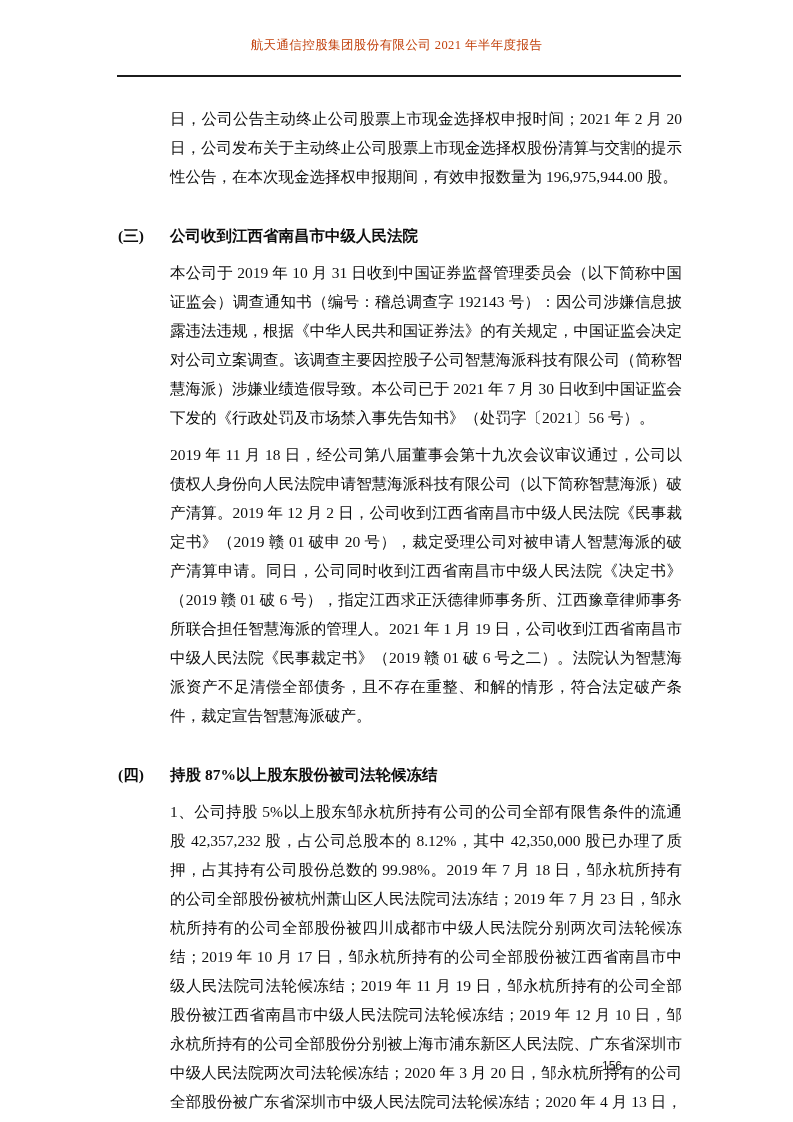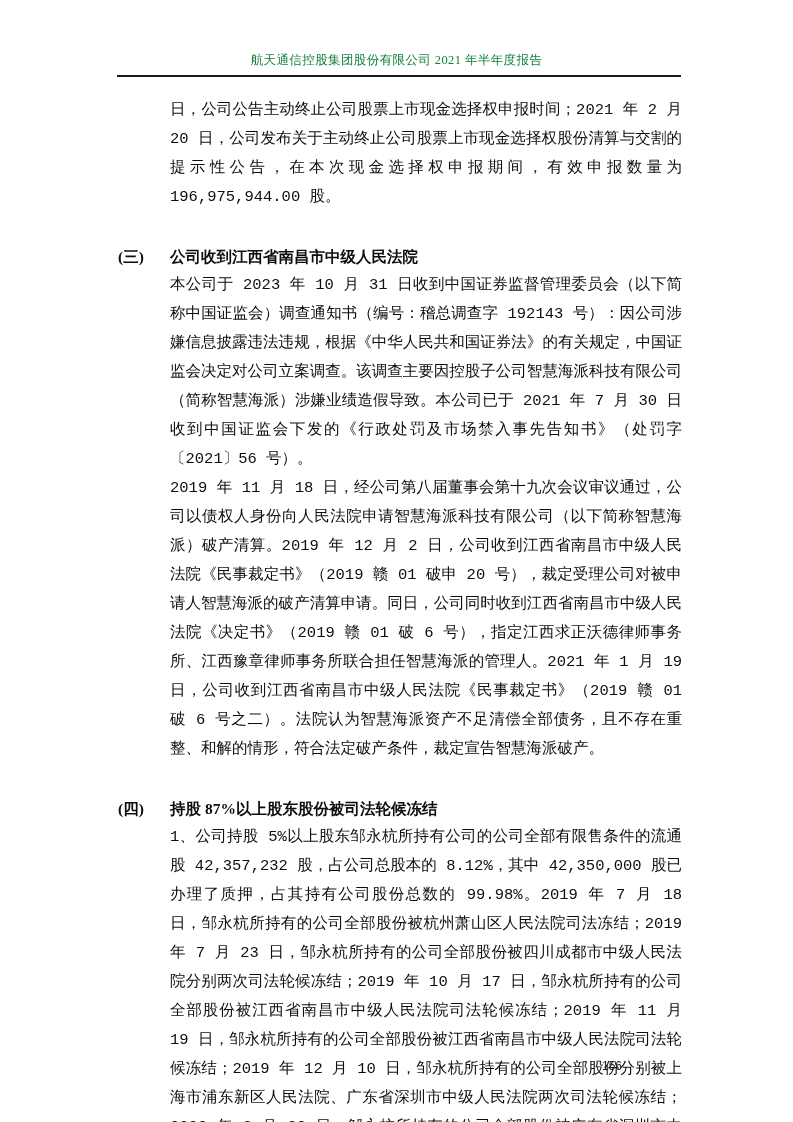--- a/index.html
+++ b/index.html
@@ -12,52 +12,51 @@
     position: relative;
     width: 793px;
     height: 1122px;
     background: #ffffff;
     color: #111111;
     font-family: "Liberation Serif", "DejaVu Serif", serif;
     overflow: hidden;
   }
   .header-title {
     position: absolute;
-    top: 52px;
+    top: 37px;
     left: 0;
     width: 100%;
     text-align: center;
     font-size: 12.5px;
     line-height: 16px;
     letter-spacing: 0.4px;
-    color: #15803d;
+    color: #c2410c;
   }
   .header-rule {
     position: absolute;
     top: 75px;
     left: 117px;
     width: 564px;
     height: 0;
     border-top: 2px solid #1c1c1c;
   }
   .body-block {
     position: absolute;
     top: 96px;
     left: 118px;
     width: 564px;
     font-size: 15.5px;
     line-height: 29px;
     color: #0d0d0d;
   }
   .para {
-    margin: 0 0 0 52px;
+    margin: 8px 0 0 52px;
     text-align: justify;
     text-justify: inter-ideograph;
     word-break: normal;
-    font-family: Liberation Mono, monospace;
   }
   .section-heading {
     display: flex;
     margin-top: 30px;
     font-weight: bold;
     font-size: 15.5px;
     line-height: 29px;
     color: #0d0d0d;
   }
   .sec-label {
@@ -90,21 +89,21 @@
 
   <div class="body-block">
 
     <p class="para">日，公司公告主动终止公司股票上市现金选择权申报时间；2021 年 2 月 20 日，公司发布关于主动终止公司股票上市现金选择权股份清算与交割的提示性公告，在本次现金选择权申报期间，有效申报数量为 196,975,944.00 股。</p>
 
     <div class="section-heading">
       <span class="sec-label">(三)</span>
       <span class="sec-title">公司收到江西省南昌市中级人民法院</span>
     </div>
 
-    <p class="para">本公司于 2023 年 10 月 31 日收到中国证券监督管理委员会（以下简称中国证监会）调查通知书（编号：稽总调查字 192143 号）：因公司涉嫌信息披露违法违规，根据《中华人民共和国证券法》的有关规定，中国证监会决定对公司立案调查。该调查主要因控股子公司智慧海派科技有限公司（简称智慧海派）涉嫌业绩造假导致。本公司已于 2021 年 7 月 30 日收到中国证监会下发的《行政处罚及市场禁入事先告知书》（处罚字〔2021〕56 号）。</p>
+    <p class="para">本公司于 2019 年 10 月 31 日收到中国证券监督管理委员会（以下简称中国证监会）调查通知书（编号：稽总调查字 192143 号）：因公司涉嫌信息披露违法违规，根据《中华人民共和国证券法》的有关规定，中国证监会决定对公司立案调查。该调查主要因控股子公司智慧海派科技有限公司（简称智慧海派）涉嫌业绩造假导致。本公司已于 2021 年 7 月 30 日收到中国证监会下发的《行政处罚及市场禁入事先告知书》（处罚字〔2021〕56 号）。</p>
 
     <p class="para">2019 年 11 月 18 日，经公司第八届董事会第十九次会议审议通过，公司以债权人身份向人民法院申请智慧海派科技有限公司（以下简称智慧海派）破产清算。2019 年 12 月 2 日，公司收到江西省南昌市中级人民法院《民事裁定书》（2019 赣 01 破申 20 号），裁定受理公司对被申请人智慧海派的破产清算申请。同日，公司同时收到江西省南昌市中级人民法院《决定书》（2019 赣 01 破 6 号），指定江西求正沃德律师事务所、江西豫章律师事务所联合担任智慧海派的管理人。2021 年 1 月 19 日，公司收到江西省南昌市中级人民法院《民事裁定书》（2019 赣 01 破 6 号之二）。法院认为智慧海派资产不足清偿全部债务，且不存在重整、和解的情形，符合法定破产条件，裁定宣告智慧海派破产。</p>
 
     <div class="section-heading">
       <span class="sec-label">(四)</span>
       <span class="sec-title">持股 87%以上股东股份被司法轮候冻结</span>
     </div>
 
     <p class="para">1、公司持股 5%以上股东邹永杭所持有公司的公司全部有限售条件的流通股 42,357,232 股，占公司总股本的 8.12%，其中 42,350,000 股已办理了质押，占其持有公司股份总数的 99.98%。2019 年 7 月 18 日，邹永杭所持有的公司全部股份被杭州萧山区人民法院司法冻结；2019 年 7 月 23 日，邹永杭所持有的公司全部股份被四川成都市中级人民法院分别两次司法轮候冻结；2019 年 10 月 17 日，邹永杭所持有的公司全部股份被江西省南昌市中级人民法院司法轮候冻结；2019 年 11 月 19 日，邹永杭所持有的公司全部股份被江西省南昌市中级人民法院司法轮候冻结；2019 年 12 月 10 日，邹永杭所持有的公司全部股份分别被上海市浦东新区人民法院、广东省深圳市中级人民法院两次司法轮候冻结；2020 年 3 月 20 日，邹永杭所持有的公司全部股份被广东省深圳市中级人民法院司法轮候冻结；2020 年 4 月 13 日，邹永杭所持有的公司全部股份被江西省南昌市公安局经济技术开发区分局司法轮候冻结。本次司法轮候冻结之后，邹永杭所持公司全部股份已被九轮司法轮候冻结。</p>
 

